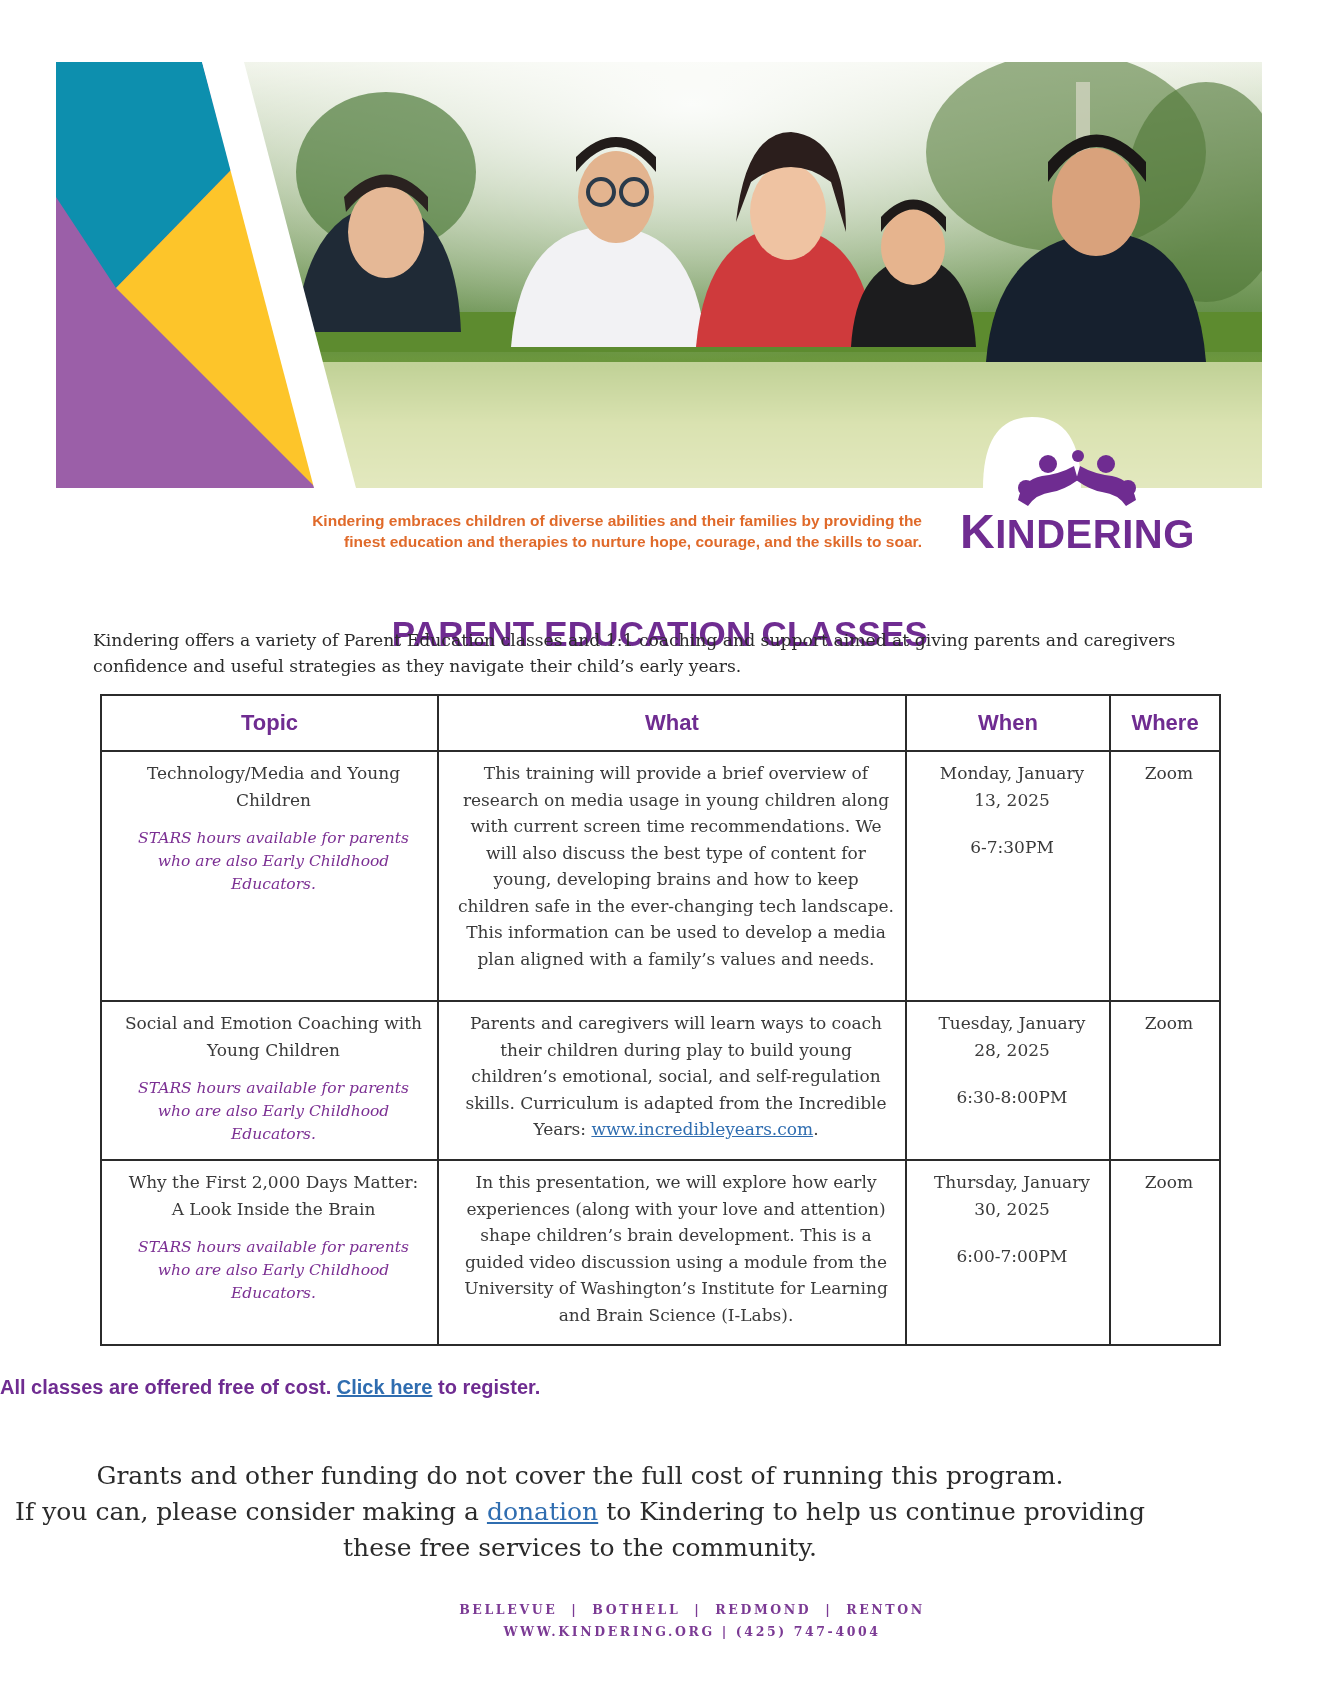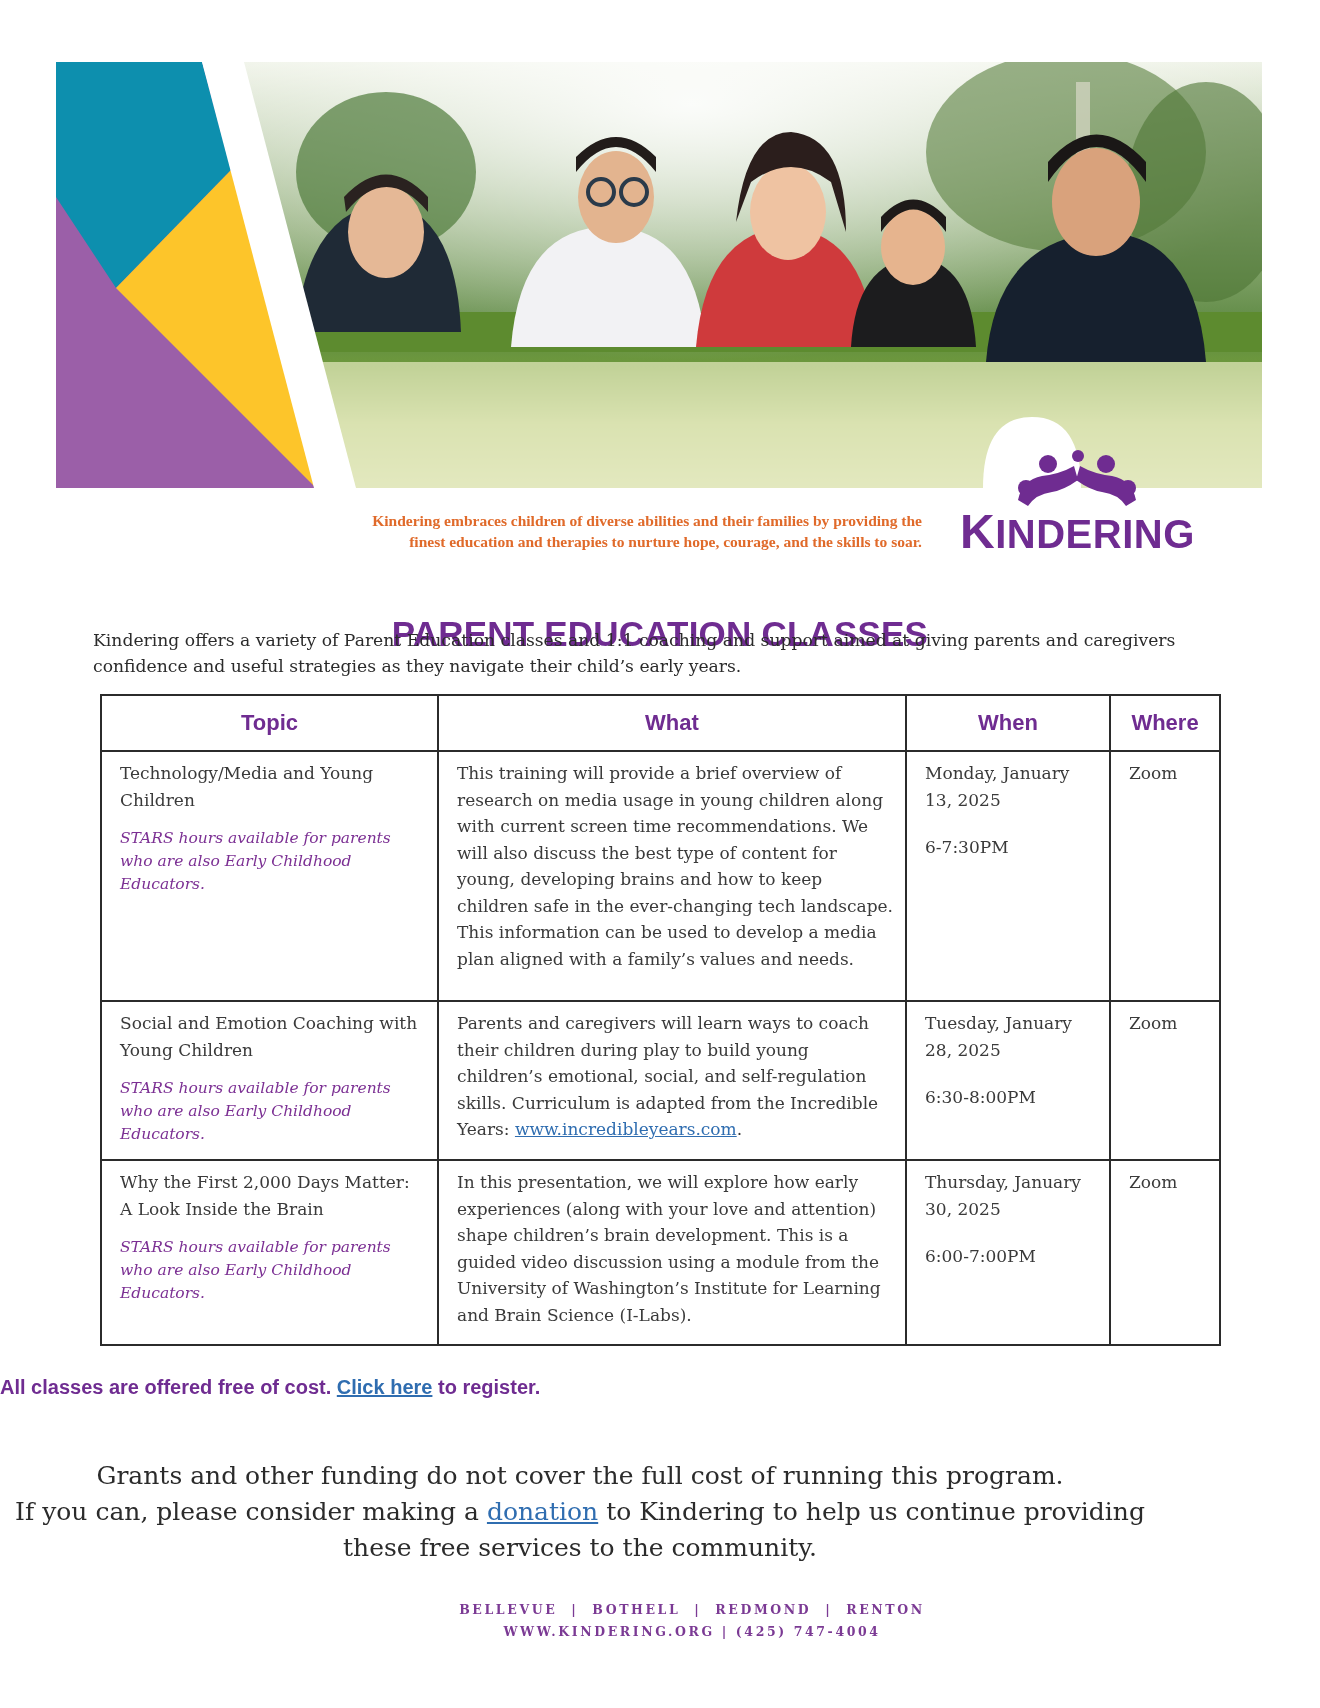--- a/index.html
+++ b/index.html
@@ -8,31 +8,31 @@
   
   .hero { position: absolute; left: 56px; top: 62px; width: 1206px; height: 426px; overflow: hidden; }
   .hero svg { position: absolute; left: 0; top: 0; }
 
   
   .logo { position: absolute; left: 960px; top: 450px; width: 236px; height: 108px; }
   .logo-mark { position: absolute; left: 52px; top: 0; }
   .logo-word { position: absolute; left: 0; top: 62px; width: 236px; text-align: left; font-family: "Liberation Sans", sans-serif; font-weight: bold; color: #6f2c91; font-size: 40px; letter-spacing: 0.5px; line-height: 40px; }
   .logo-word .big { font-size: 48px; }
 
-  .tagline { position: absolute; left: 220px; top: 510px; width: 702px; text-align: right; color: #e06a2a; font-family: Liberation Serif, serif; font-weight: bold; font-size: 15.5px; line-height: 21px; }
+  .tagline { position: absolute; left: 220px; top: 510px; width: 702px; text-align: right; color: #e06a2a; font-family: Liberation Sans, sans-serif; font-weight: bold; font-size: 15.5px; line-height: 21px; }
 
   
   .title { position: absolute; left: 0; top: 582px; width: 1320px; text-align: center; font-family: "Liberation Sans", sans-serif; font-weight: bold; color: #6f2c91; font-size: 35px; letter-spacing: 0.2px; margin-top: 32px; }
   .intro { position: absolute; left: 93px; top: 627px; width: 1140px; font-family: "DejaVu Serif", serif; font-size: 17.2px; line-height: 26px; color: #2b2b2b; }
 
   
   .classes { position: absolute; left: 100px; top: 694px; width: 1119px; border-collapse: collapse; table-layout: fixed; }
   .classes th, .classes td { border: 2.5px solid #2b2b2b; vertical-align: top; }
   .classes th { height: 52px; vertical-align: middle; text-align: center; font-family: "Liberation Sans", sans-serif; font-weight: bold; color: #6f2c91; font-size: 22px; margin-left: 32px; }
-  .classes td { padding: 8px 10px 8px 18px; font-family: "DejaVu Serif", serif; font-size: 17px; line-height: 26.5px; color: #3a3a3a; font-weight: 300; }
+  .classes td { padding: 8px 10px 8px 18px; font-family: "DejaVu Serif", serif; font-size: 17px; line-height: 26.5px; color: #3a3a3a; font-weight: 300; text-align: center; }
   .topic-title { display: block; }
   .stars { display: block; margin-top: 14px; font-style: italic; color: #7b2f93; font-size: 15.5px; line-height: 23px; }
   .when-time { display: block; margin-top: 21px; }
   .link { color: #2f6db0; text-decoration: underline; }
 
   
   .cta { position: absolute; left: 0; top: 1372px; width: 1320px; text-align: left; font-family: "Liberation Sans", sans-serif; font-weight: bold; color: #6f2c91; font-size: 20px; line-height: 30px; }
   .cta .link { color: #2f6db0; }
   .funding { position: absolute; left: 0; top: 1458px; width: 1160px; text-align: center; font-family: "DejaVu Serif", serif; font-size: 25px; line-height: 36px; color: #2b2b2b; }
   .funding .link { color: #2f6db0; }

